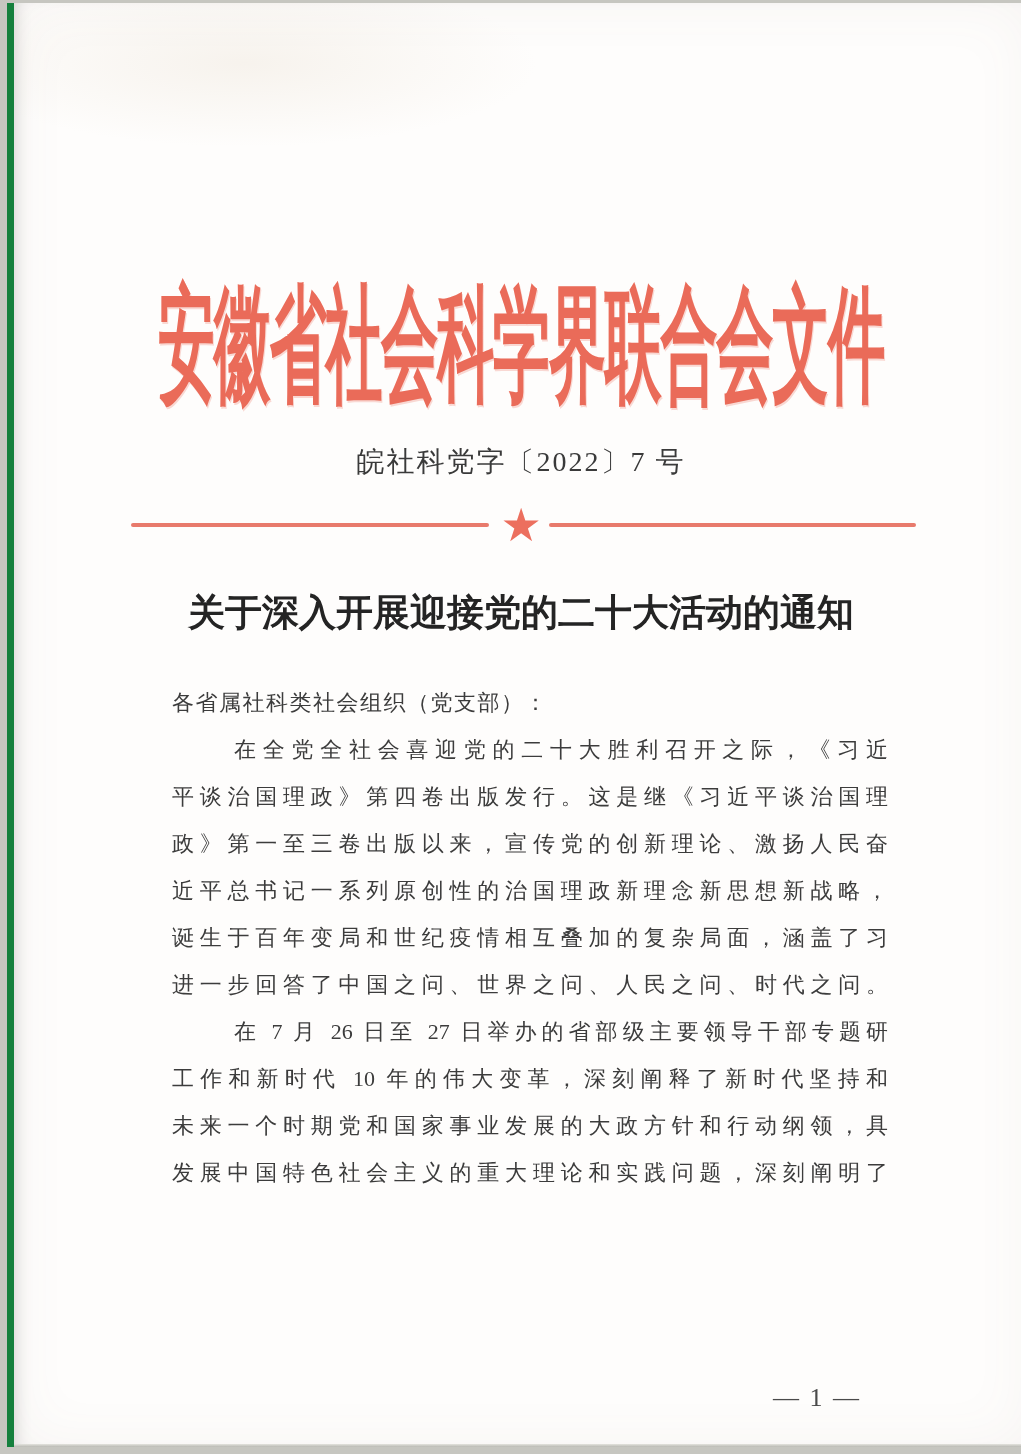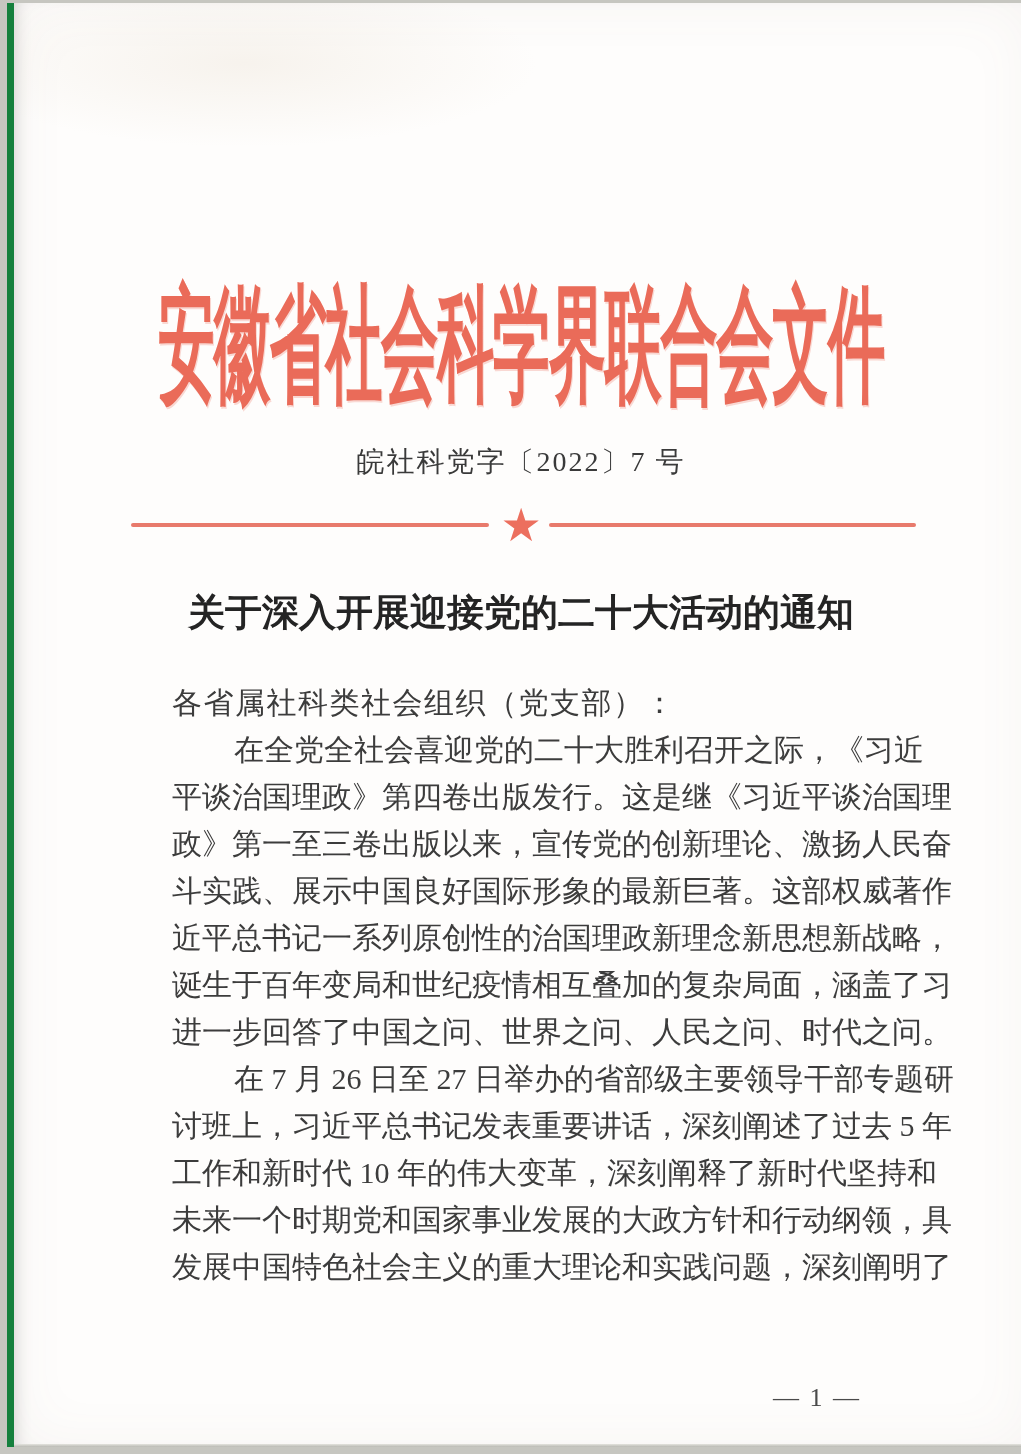--- a/index.html
+++ b/index.html
@@ -71,21 +71,21 @@
     letter-spacing:0px;
   }
   .body-text{
     position:absolute;
     left:158px;top:676px;
     width:716px;
     color:#3c3c3c;
   }
   .bline{
     height:47px;line-height:47px;
-    font-size:30px;
+    font-size:22px;
     text-align:justify;
     text-align-last:justify;
     white-space:nowrap;
   }
   .bline.noj{
     text-align:left;
     text-align-last:left;
     letter-spacing:1.5px;
   }
   .bline.indent{
@@ -120,26 +120,24 @@
   <div class="star">★</div>
   <div class="rule rule-right"></div>
 
   <div class="doc-title">关于深入开展迎接党的二十大活动的通知</div>
 
   <div class="body-text">
     <div class="bline noj">各省属社科类社会组织（党支部）：</div>
     <div class="bline indent">在全党全社会喜迎党的二十大胜利召开之际，《习近</div>
     <div class="bline">平谈治国理政》第四卷出版发行。这是继《习近平谈治国理</div>
     <div class="bline">政》第一至三卷出版以来，宣传党的创新理论、激扬人民奋</div>
-    <div class="bline">斗实践、展示中国良好国际形象的最新巨著。这部权威著作</div>
     <div class="bline">近平总书记一系列原创性的治国理政新理念新思想新战略，</div>
     <div class="bline">诞生于百年变局和世纪疫情相互叠加的复杂局面，涵盖了习</div>
     <div class="bline">进一步回答了中国之问、世界之问、人民之问、时代之问。</div>
     <div class="bline indent">在 7 月 26 日至 27 日举办的省部级主要领导干部专题研</div>
-    <div class="bline">讨班上，习近平总书记发表重要讲话，深刻阐述了过去 5 年</div>
     <div class="bline">工作和新时代 10 年的伟大变革，深刻阐释了新时代坚持和</div>
     <div class="bline">未来一个时期党和国家事业发展的大政方针和行动纲领，具</div>
     <div class="bline">发展中国特色社会主义的重大理论和实践问题，深刻阐明了</div>
   </div>
 
   <div class="pagenum">— 1 —</div>
 
   <div class="bottom-edge"></div>
 </div>
 

